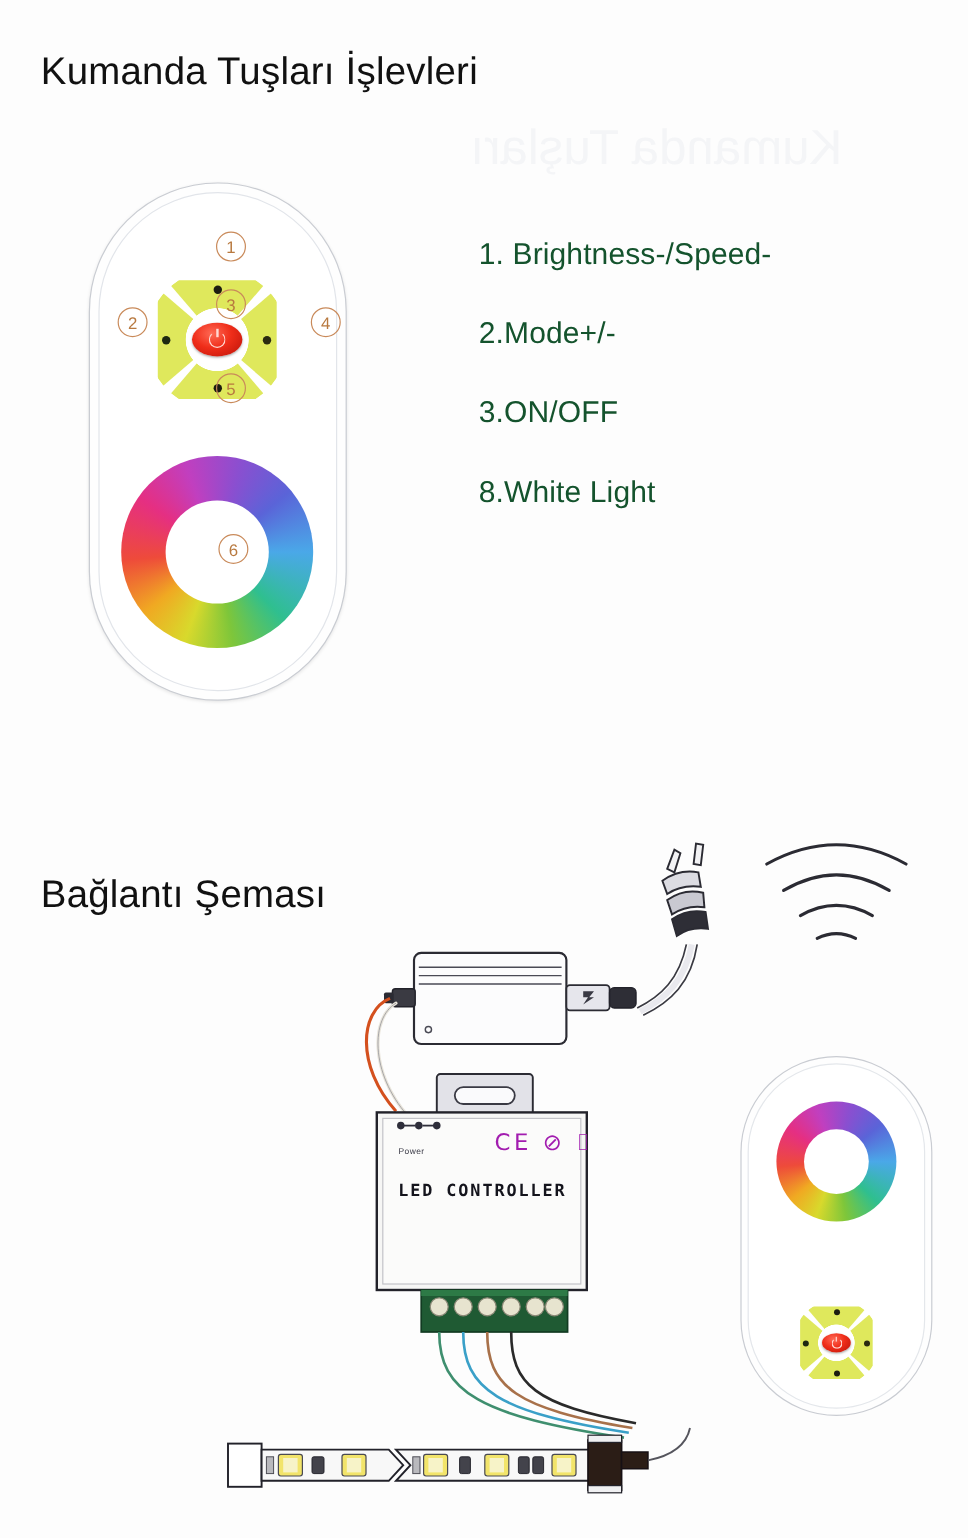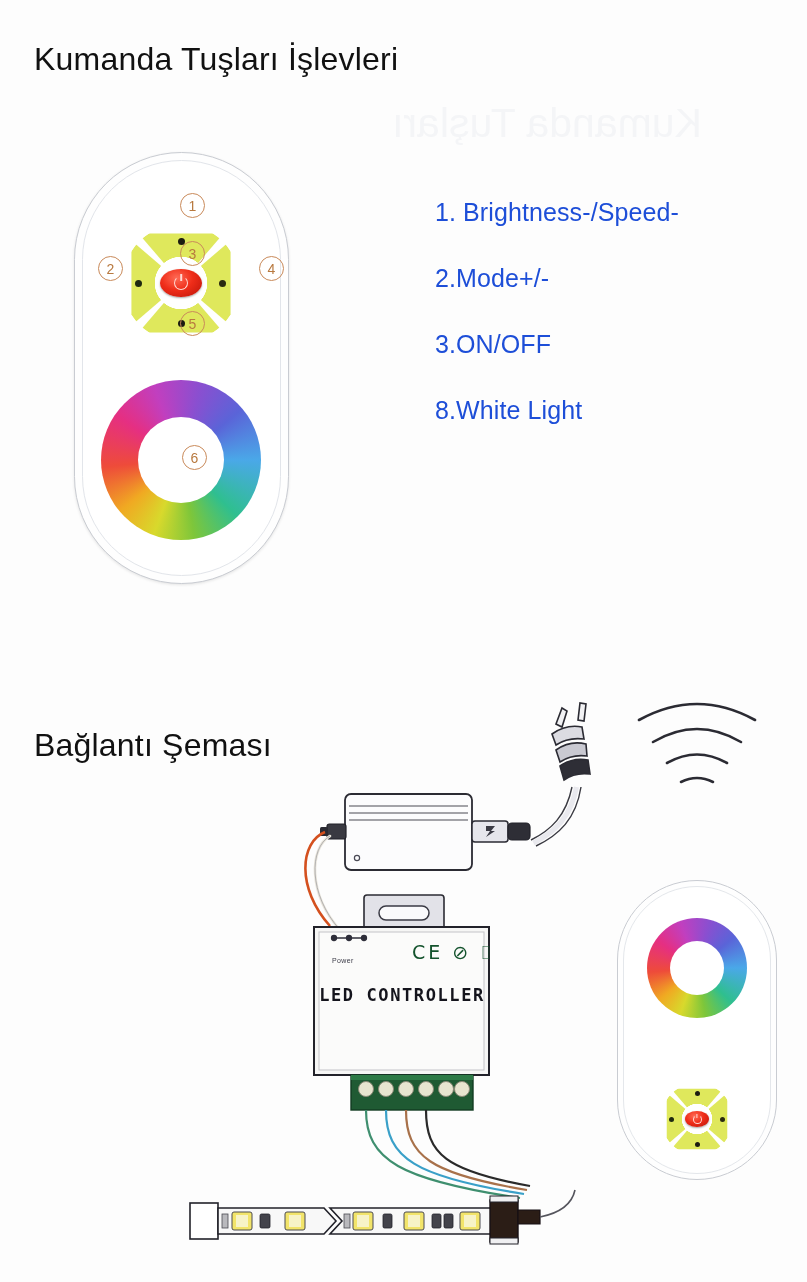--- a/index.html
+++ b/index.html
@@ -127,48 +127,47 @@
   #c4{left:259px;top:256px;}
   #c5{left:180px;top:311px;}
   #c6{left:182px;top:445px;}
 
   
   #fnlist{
     position:absolute;left:399px;top:198px;width:380px;
   }
   .fn-item{
     font-size:25px;
-    color:#1d4ed8;
+    color:#14532d;
     letter-spacing:.1px;
     margin-bottom:37px;
     white-space:nowrap;
-    margin-left:36px;
   }
 
   
   #diagram{position:absolute;left:0;top:690px;width:807px;height:592px;}
   #diagram svg{position:absolute;left:0;top:0;}
 
   .ctrl-label{
     position:absolute;
     font-family:"DejaVu Sans Mono", monospace;
     font-weight:700;
-    font-size:17px;
+    font-size:14px;
     letter-spacing:1.6px;
     color:#14141c;
     left:325px;top:985px;
     width:170px;text-align:center;
   }
   .power-txt{
     position:absolute;left:332px;top:957px;
     font-size:7px;color:#3a3a46;letter-spacing:.4px;
   }
   .cert{
     position:absolute;left:412px;top:941px;
-    font-size:19px;color:#14532d;letter-spacing:3px;
+    font-size:19px;color:#a21caf;letter-spacing:3px;
     font-family:"DejaVu Sans", sans-serif;
   }
 
   
   #remote2{position:absolute;left:617px;top:880px;width:160px;height:300px;}
   .remote2-shell{
     position:absolute;inset:0;border-radius:80px/80px;
     background:#fefefe;border:1.4px solid #c9ccd2;
   }
   .remote2-inner{

